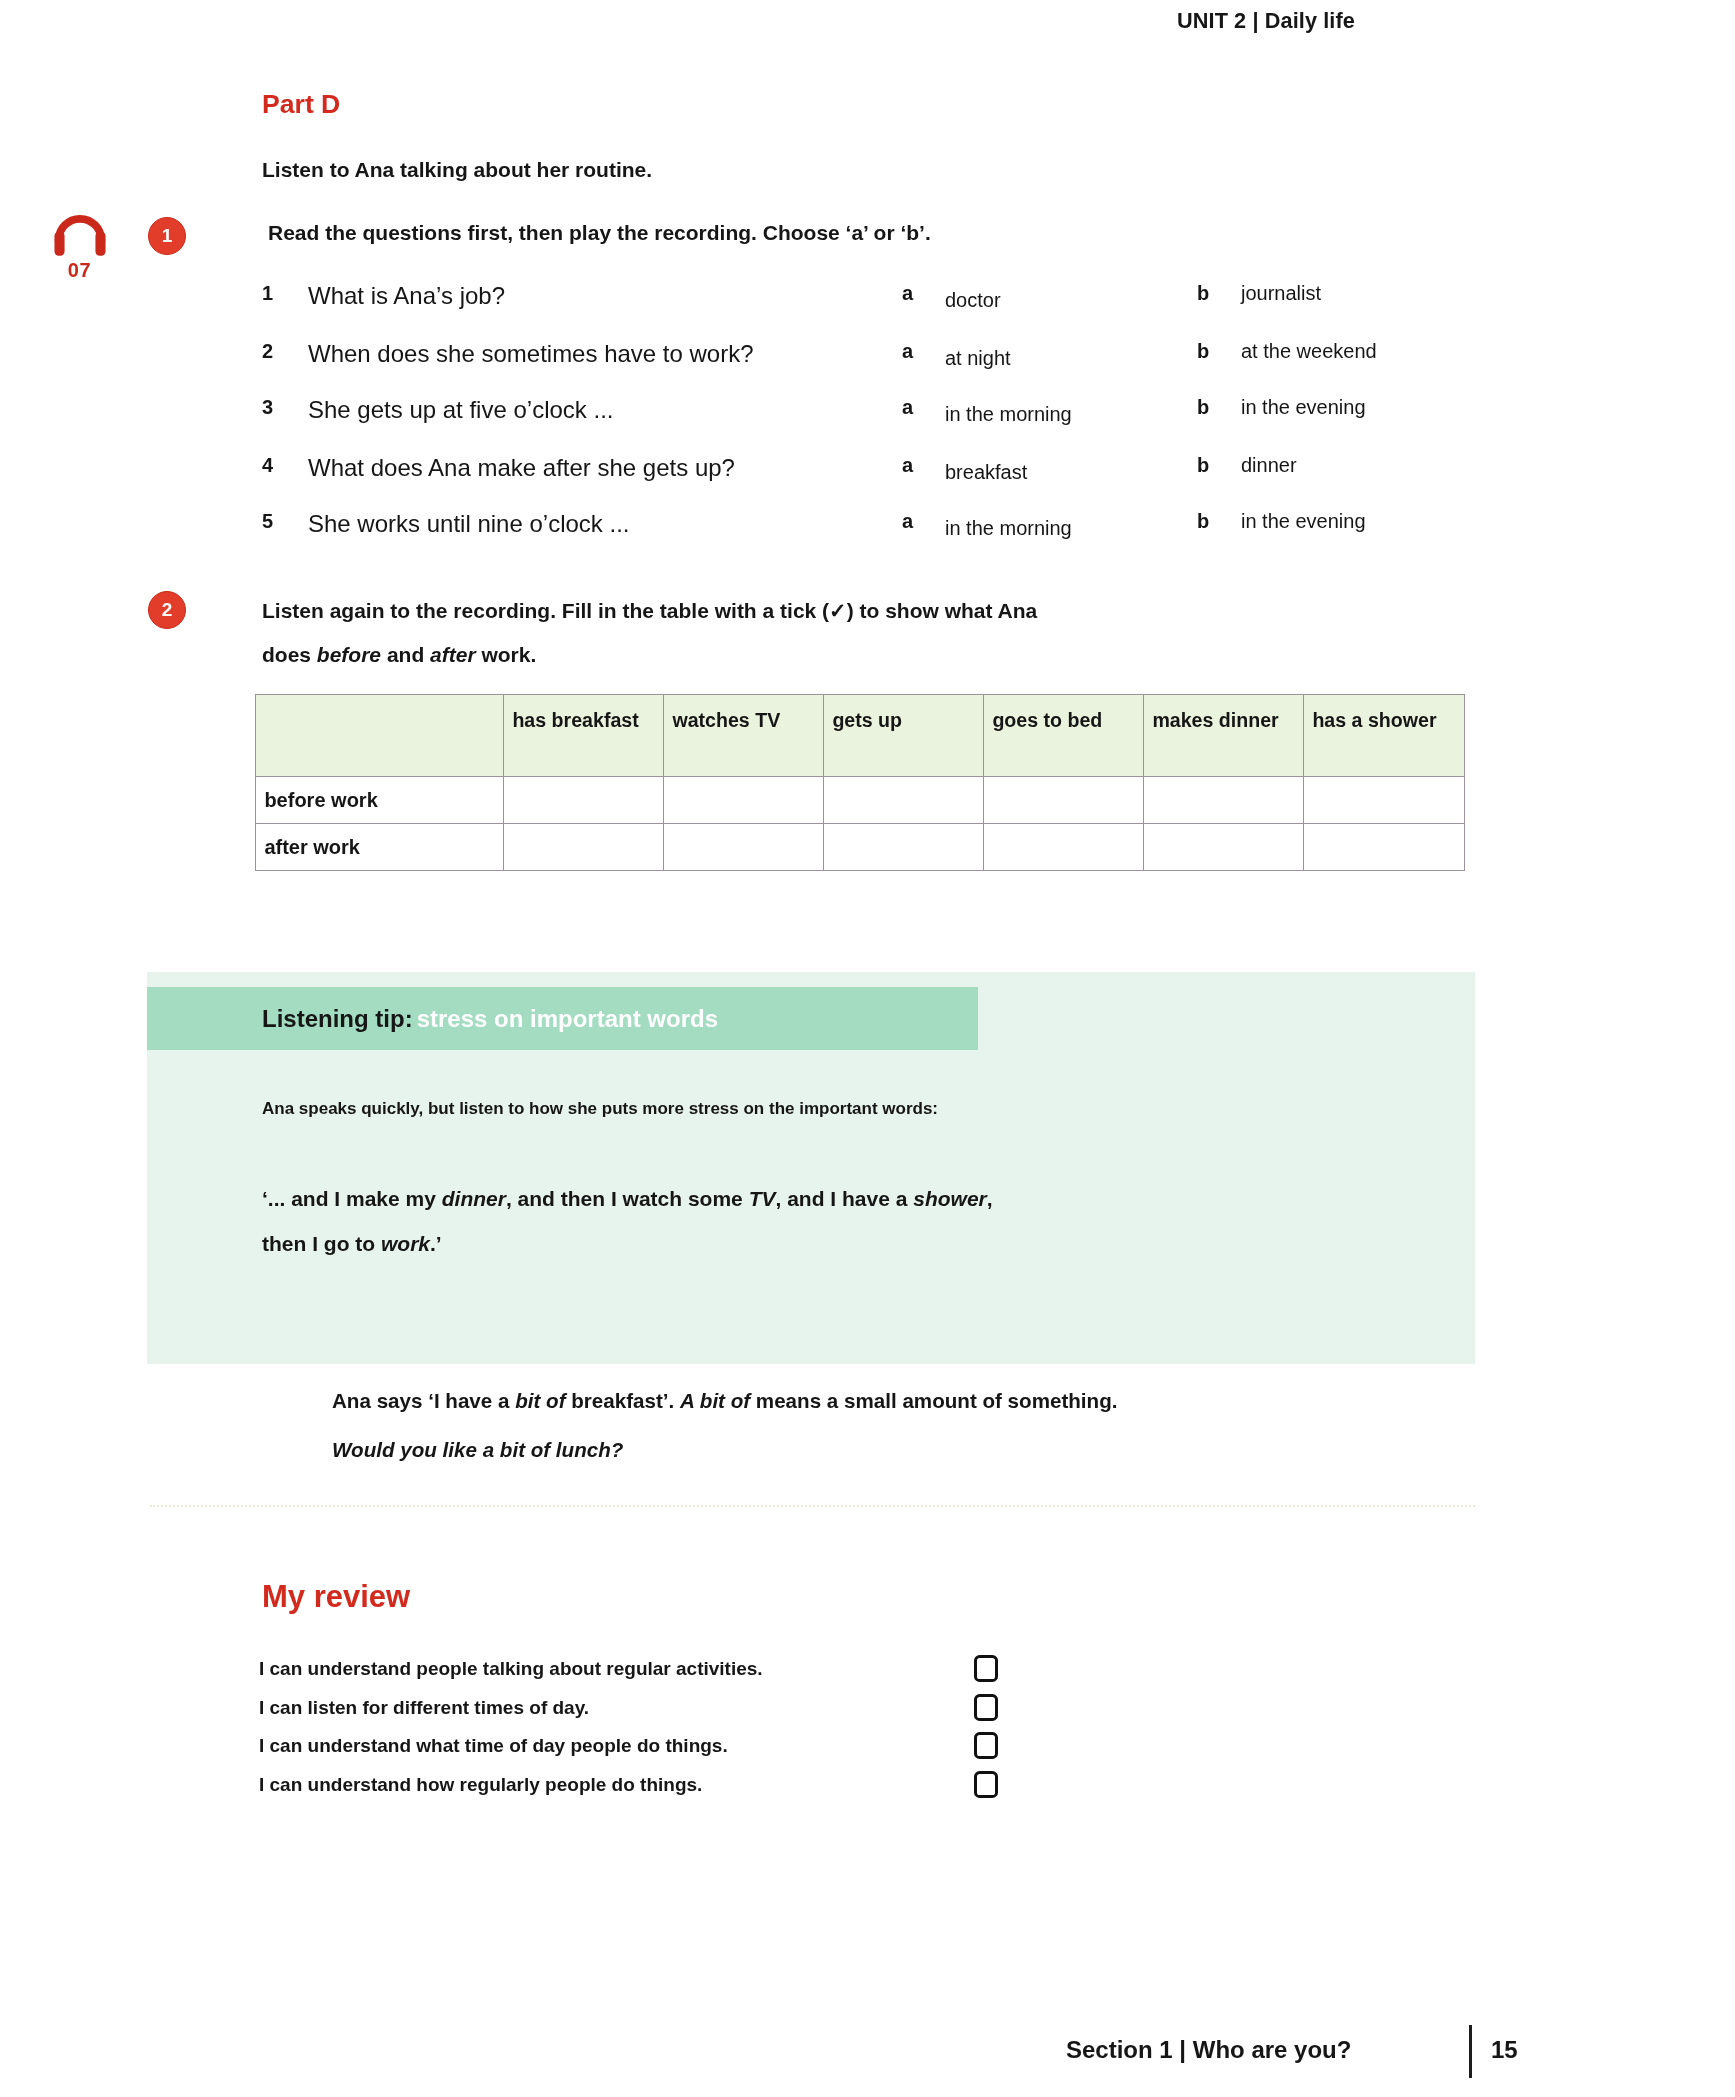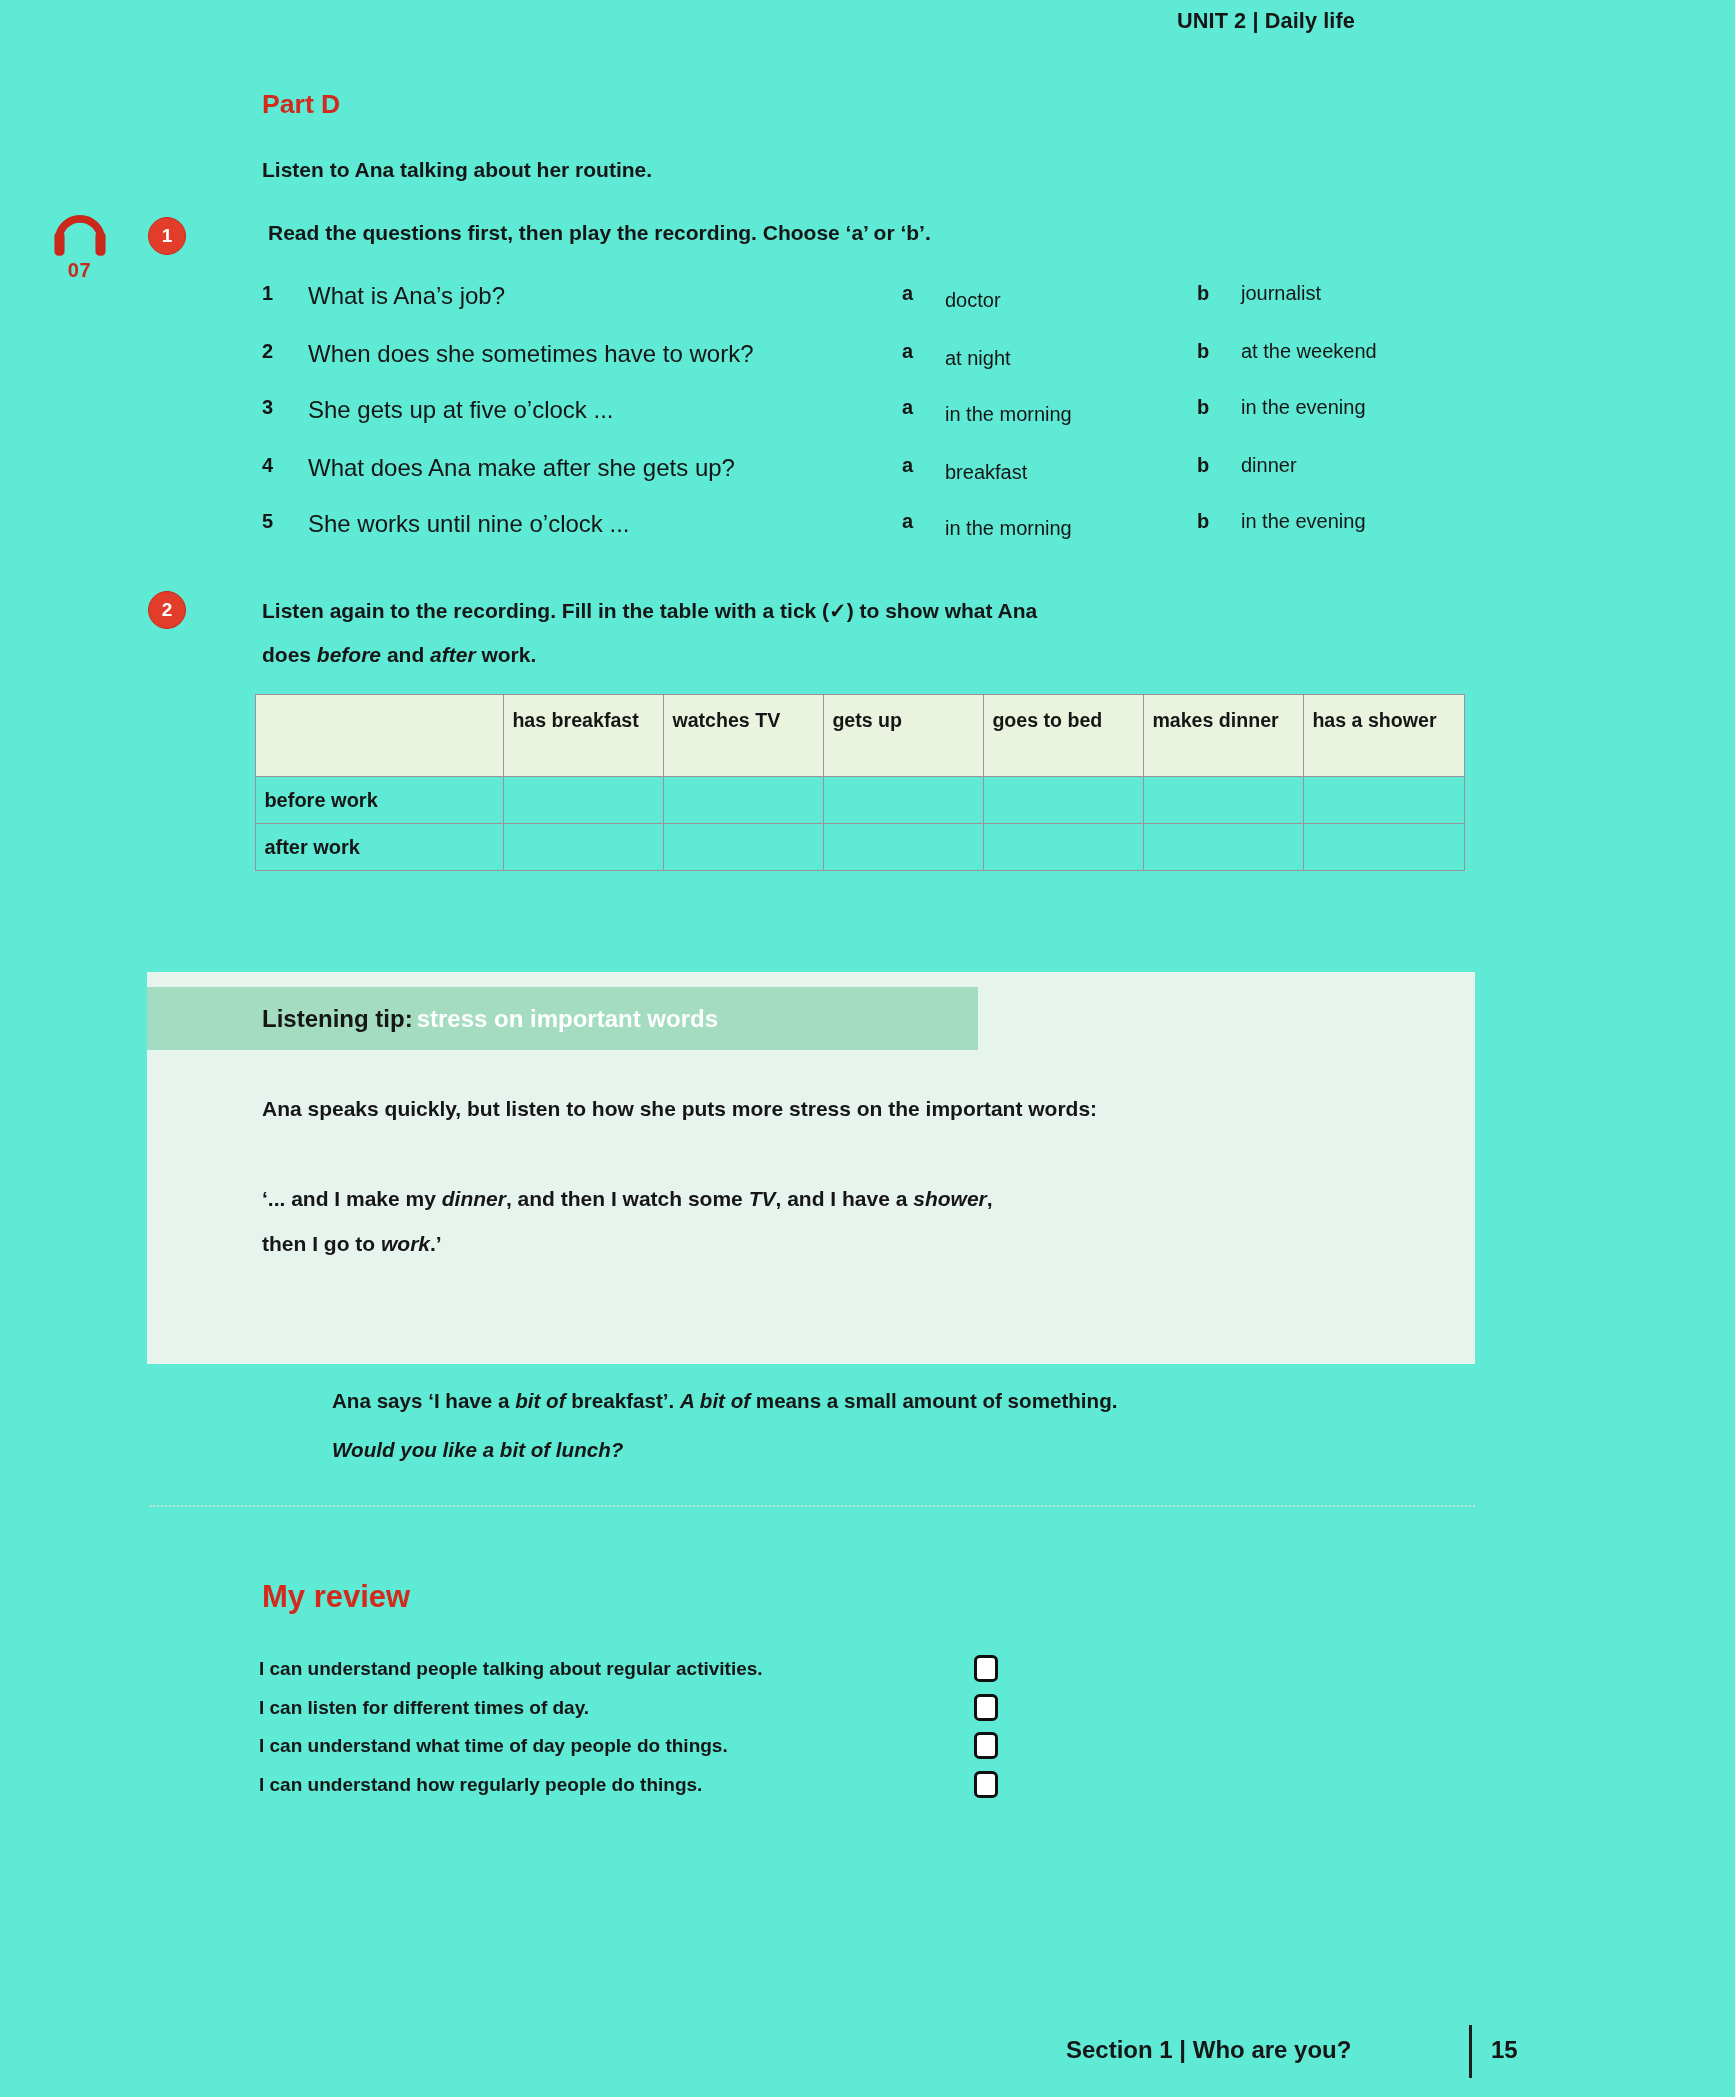--- a/index.html
+++ b/index.html
@@ -1,19 +1,19 @@
 <!DOCTYPE html>
 <html style="font-size:11.2px"><head>
 <meta charset="utf-8">
 <style>
   html,body{margin:0;padding:0;background:#e9e9e9;}
   #page{
     position:relative;
     width:1736px;height:2097px;
-    background:#5eead4;
+    background:#ffffff;
     font-family:"Liberation Sans", sans-serif;
     color:#161616;
     overflow:hidden;
   }
   .abs{position:absolute;}
 
   
   .unit-header{left:1177px;top:8.4px;font-size:21.7px;font-weight:700;letter-spacing:0.1px;}
   .footer-section{left:1066px;top:2036px;font-size:24px;font-weight:700;}
   .footer-bar{left:1469px;top:2025px;width:2.8px;height:53px;background:#1d1d1d;}
@@ -53,21 +53,21 @@
         vertical-align:top;padding:9.8px 4.2px 7px 8.4px;height:82px;line-height:1.55;}
   table.tick-table td{height:47px;}
   td.row-label{font-size:20px;font-weight:700;padding-left:8.4px;vertical-align:middle;}
 
   
   .tip-box{left:147px;top:972px;width:1328px;height:392px;background:#e7f4ed;}
   .tip-bar{left:147px;top:987px;width:831px;height:63px;background:#a3dcc1;
            display:flex;align-items:center;padding-left:115px;box-sizing:border-box;
            font-size:24px;font-weight:700;}
   .tip-bar .tip-title{color:#ffffff;margin-left:4px;}
-  .tip-body{left:262px;top:1086px;width:909px;font-size:21px;font-weight:600;line-height:45px;}
+  .tip-body{left:262px;top:1086px;width:909px;font-size:17px;font-weight:600;line-height:45px;}
   .tip-quote{left:262px;top:1176px;width:979px;font-size:21px;font-weight:600;line-height:45px;}
   .tip-quote em{font-style:italic;}
 
   
   .note{left:332px;top:1376px;width:1175px;font-size:20.6px;font-weight:600;line-height:49px;}
   .note em{font-style:italic;}
 
   .review-divider{left:150px;top:1505px;width:1325px;border-top:2.1px dotted #e7e0c8;opacity:.75;}
 
   

